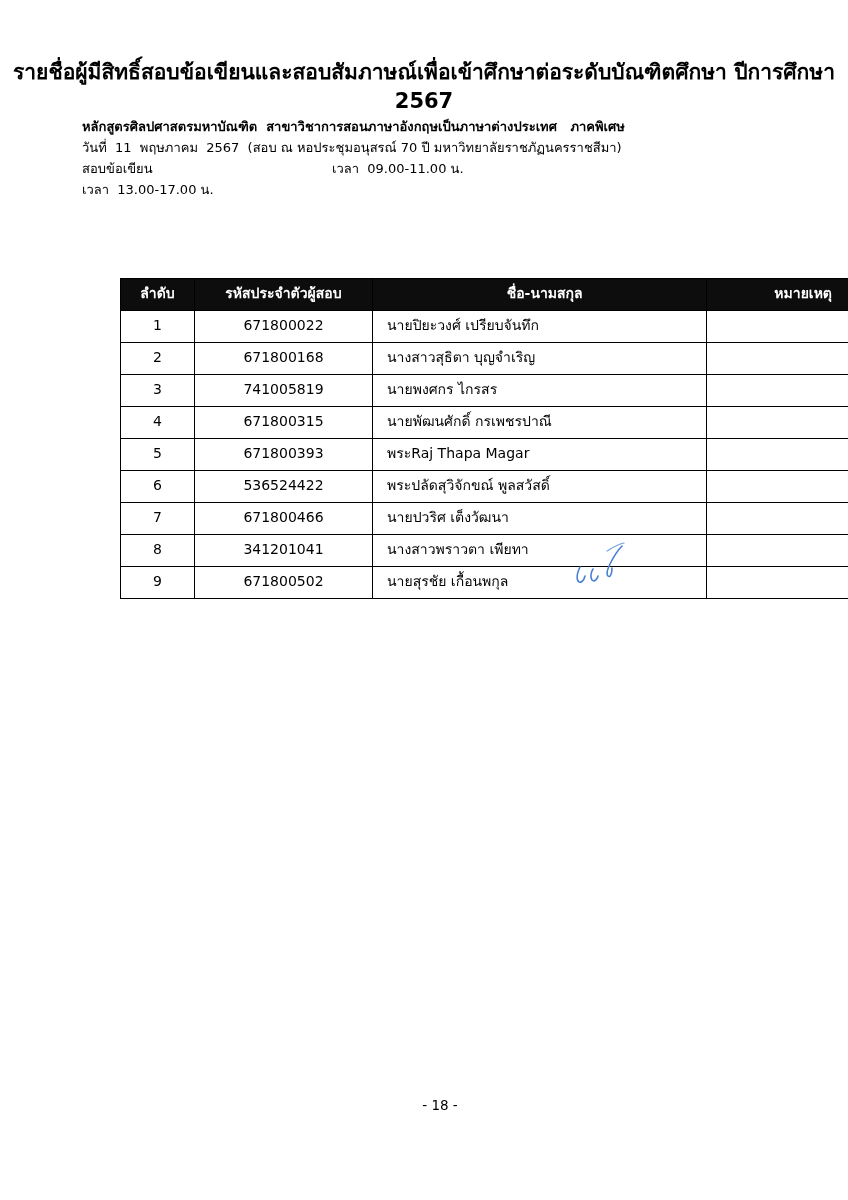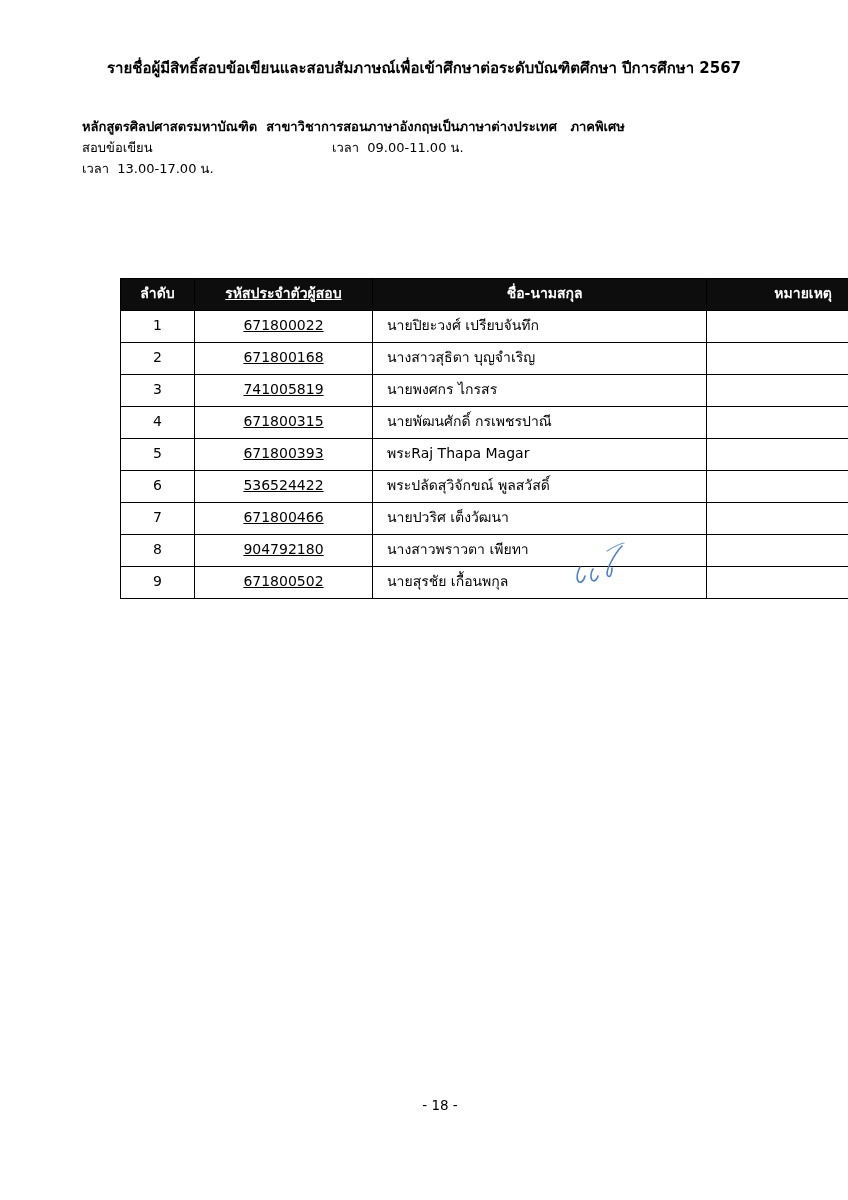--- a/index.html
+++ b/index.html
@@ -19,21 +19,21 @@
     position: absolute;
     inset: 0;
     padding: 0;
   }
   .doc-title {
     position: absolute;
     top: 58px;
     left: 0;
     width: 848px;
     text-align: center;
-    font-size: 15px;
+    font-size: 21px;
     font-weight: bold;
     letter-spacing: 0px;
     line-height: 1.4;
   }
   .meta-block {
     position: absolute;
     top: 116px;
     left: 82px;
     width: 700px;
     font-size: 13px;
@@ -75,21 +75,21 @@
     line-height: 1.25;
   }
   table.roster td {
     border: 1px solid #000000;
     padding: 5px 6px 6px 6px;
     height: 20px;
     line-height: 1.3;
     vertical-align: middle;
   }
   .col-no  { width: 58px;  text-align: center; }
-  .col-id  { width: 158px; text-align: center; text-decoration: underline; }
+  .col-id  { width: 158px; text-align: center; }
   .col-nm  { width: 300px; text-align: left; padding-left: 14px !important; }
   .col-rm  { width: 172px; text-align: left; }
   .signature {
     position: absolute;
     left: 560px;
     top: 540px;
     width: 90px;
     height: 50px;
     pointer-events: none;
   }
@@ -104,20 +104,21 @@
 </style>
 </head>
 <body>
 
 <div class="page">
 
   <div class="doc-title">รายชื่อผู้มีสิทธิ์สอบข้อเขียนและสอบสัมภาษณ์เพื่อเข้าศึกษาต่อระดับบัณฑิตศึกษา  ปีการศึกษา 2567</div>
 
   <div class="meta-block">
     <div class="meta-line bold">หลักสูตรศิลปศาสตรมหาบัณฑิต  สาขาวิชาการสอนภาษาอังกฤษเป็นภาษาต่างประเทศ   ภาคพิเศษ</div>
+    <div class="meta-line">วันที่  11  พฤษภาคม  2567  (สอบ ณ หอประชุมอนุสรณ์ 70 ปี มหาวิทยาลัยราชภัฏนครราชสีมา)</div>
     <div class="meta-row">
       <div class="label">สอบข้อเขียน</div>
       <div class="value">เวลา  09.00-11.00 น.</div>
     </div>
     <div class="meta-row">
       <div class="value">เวลา  13.00-17.00 น.</div>
     </div>
   </div>
 
   <table class="roster">
@@ -167,21 +168,21 @@
         <td class="col-rm"></td>
       </tr>
       <tr>
         <td class="col-no">7</td>
         <td class="col-id">671800466</td>
         <td class="col-nm">นายปวริศ  เต็งวัฒนา</td>
         <td class="col-rm"></td>
       </tr>
       <tr>
         <td class="col-no">8</td>
-        <td class="col-id">904792180</td>
+        <td class="col-id">341201041</td>
         <td class="col-nm">นางสาวพราวตา  เพียทา</td>
         <td class="col-rm"></td>
       </tr>
       <tr>
         <td class="col-no">9</td>
         <td class="col-id">671800502</td>
         <td class="col-nm">นายสุรชัย  เกื้อนพกุล</td>
         <td class="col-rm"></td>
       </tr>
     </tbody>

